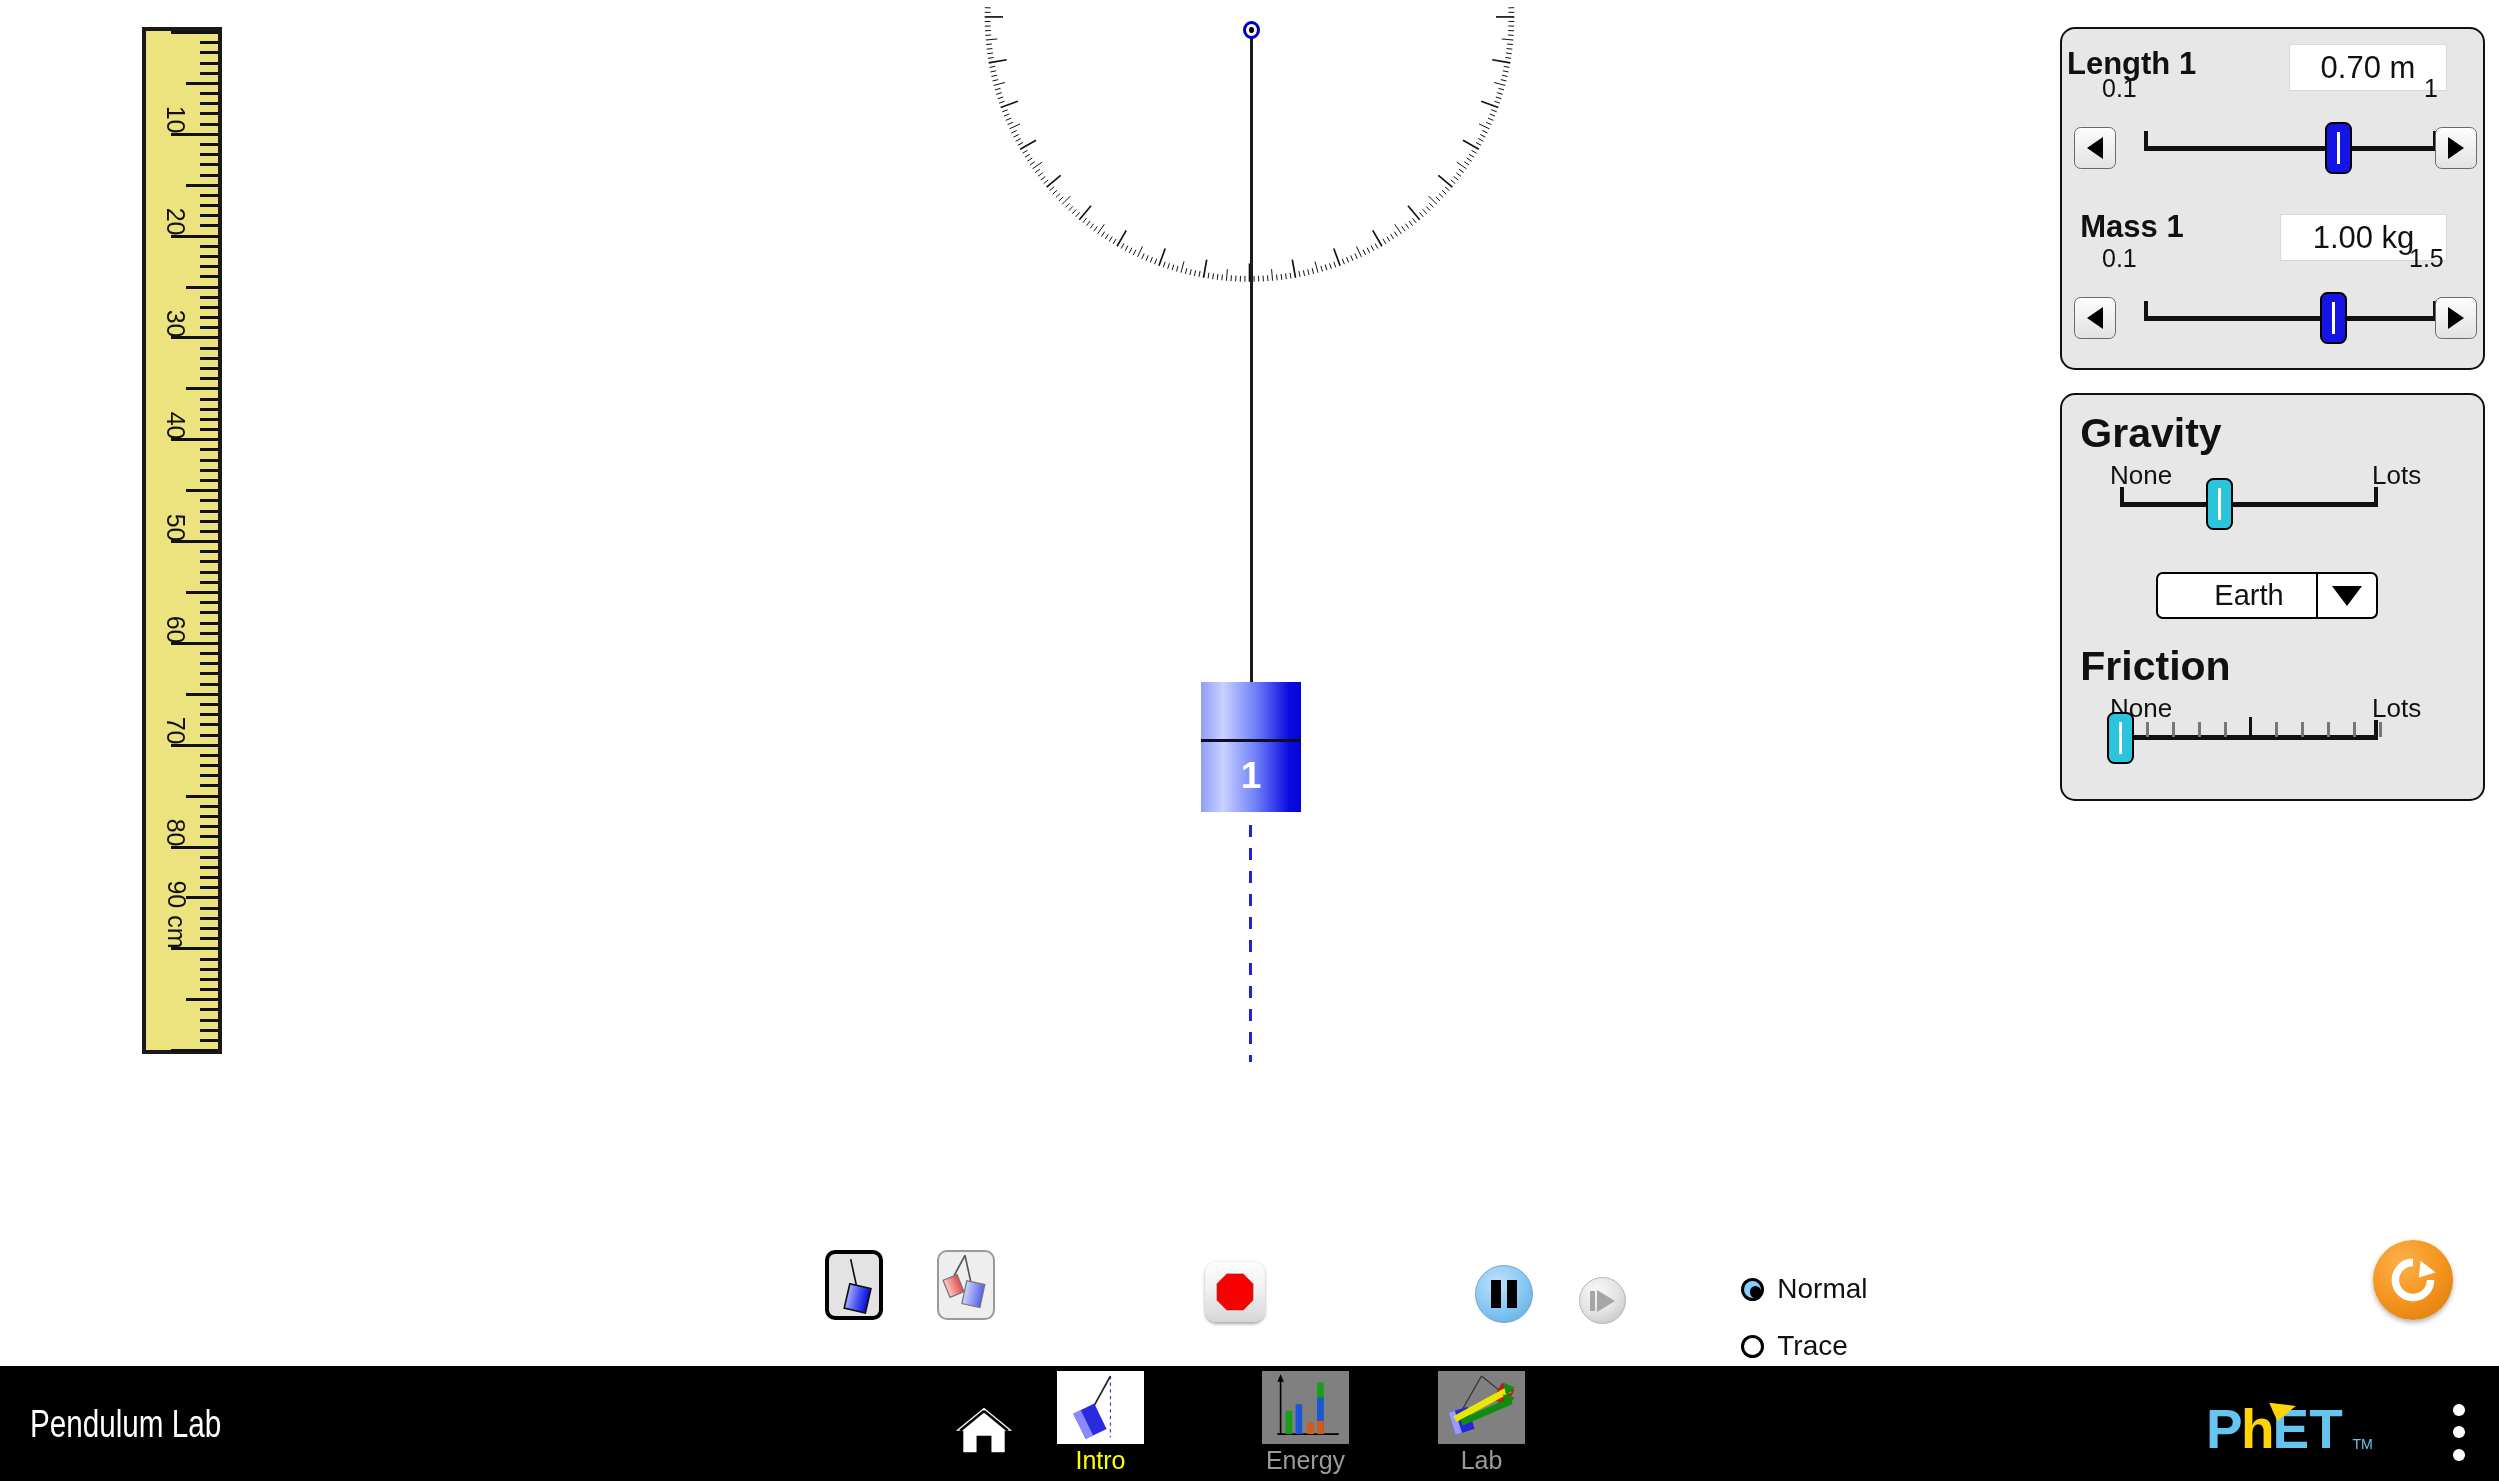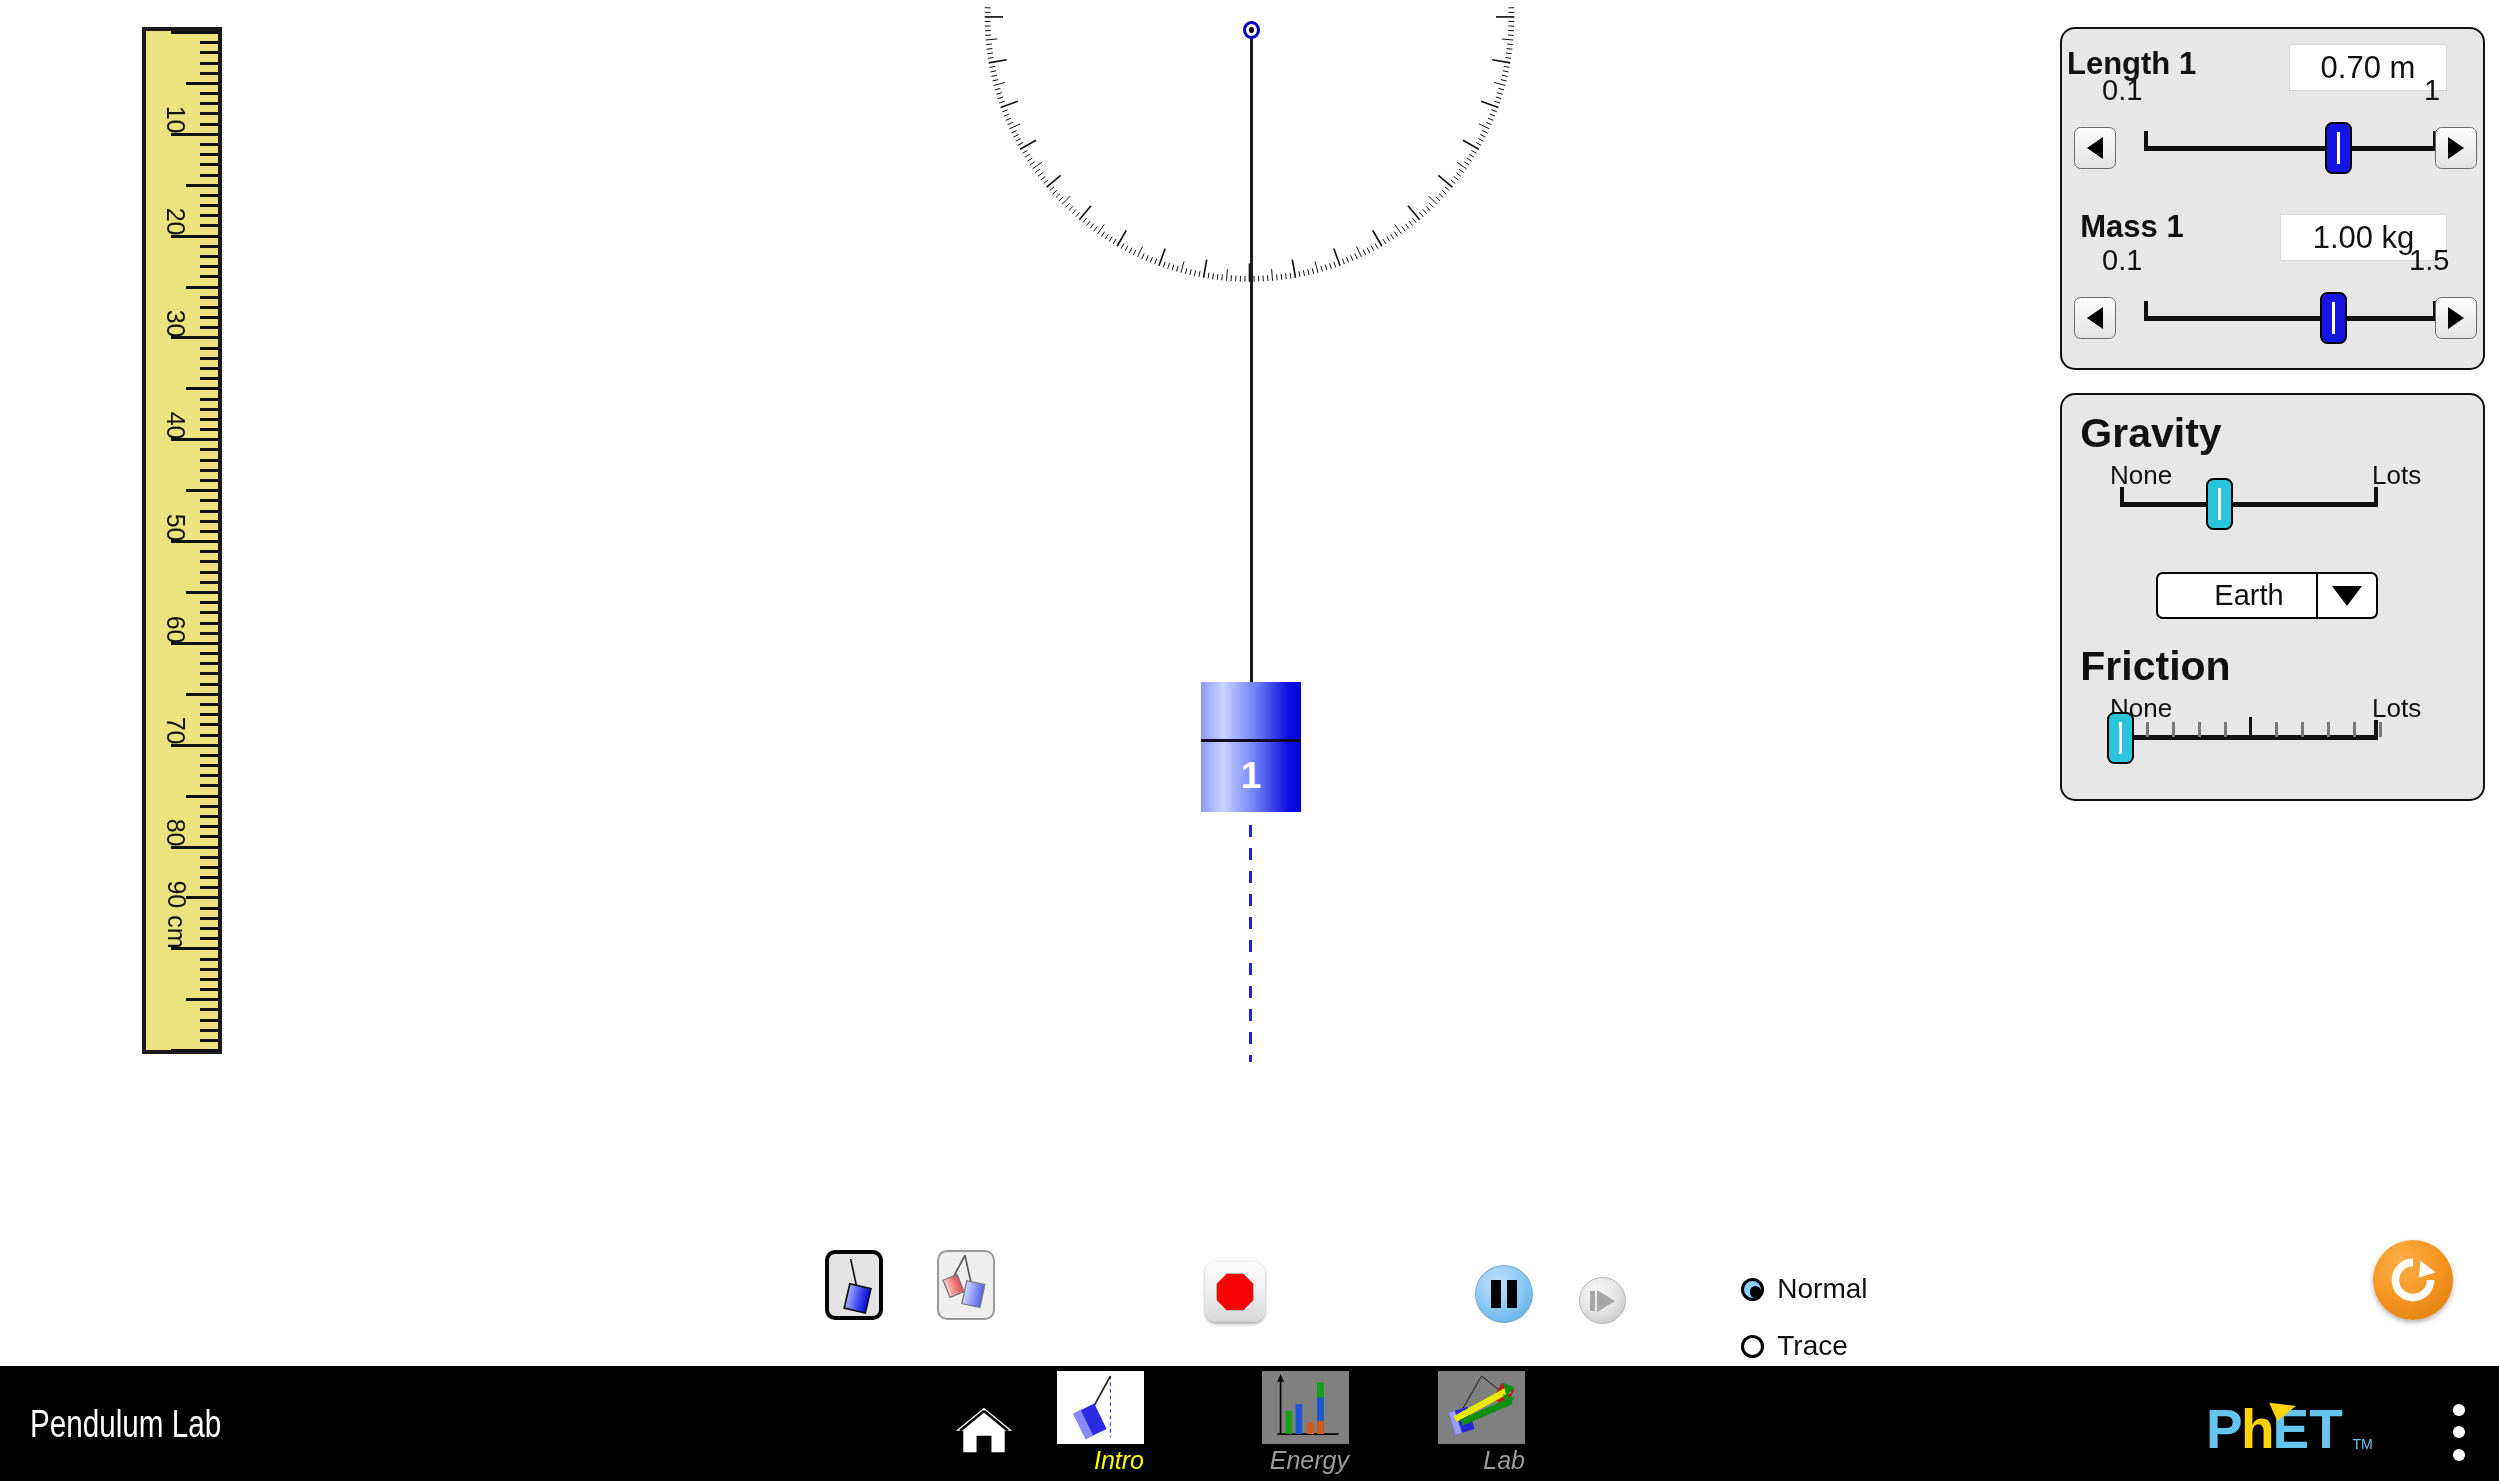--- a/index.html
+++ b/index.html
@@ -90,21 +90,21 @@
     background: linear-gradient(to bottom,#fdfdfd,#e2e2e2);
     border: 1.7px solid #6a6a6a; border-radius: 6.7px;
     display:flex; align-items:center; justify-content:center;
   }
   .tri-left  { width:0;height:0;border-top:11.7px solid transparent;border-bottom:11.7px solid transparent;border-right:16.7px solid #000; }
   .tri-right { width:0;height:0;border-top:11.7px solid transparent;border-bottom:11.7px solid transparent;border-left:16.7px solid #000; }
 
   .slider-track { position: absolute; height: 5px; background: #111; }
   .slider-end { position: absolute; width: 4.2px; height: 20px; background: #111; }
   .slider-minlabel, .slider-maxlabel {
-    position: absolute; font-size: 29px; color: #111;
+    position: absolute; font-size: 25px; color: #111;
   }
   .thumb {
     position: absolute; width: 27px; height: 52px; border-radius: 7.5px;
     border: 2.5px solid #000;
   }
   .thumb.blue { background: #1414e6; }
   .thumb.cyan { background: #2bc4dd; }
   .thumb::after {
     content:""; position:absolute; left:10px; top:7.5px; width:3.3px; height:32px; background:#fff;
   }
@@ -201,21 +201,21 @@
   #navbar {
     position: absolute; left: 0; top: 1366px; width: 2500px; height: 115px; background: #000;
   }
   #sim-title {
     position: absolute; left: 30px; top: 37px;
     color:#fff; font-size: 38px;
     font-family: "Liberation Sans Narrow","Liberation Sans", sans-serif;
     transform: scaleX(0.78); transform-origin: 0 50%;
   }
   #home-btn { position:absolute; left:955px; top:40px; width:58px; height:48px; }
-  .tab { position: absolute; top: 5px; width: 87px; text-align:right;font-style:italic; }
+  .tab { position: absolute; top: 5px; width: 87px; text-align:center; }
   .tab-thumb { width: 87px; height: 73px; margin: 0 auto; position: relative; overflow: hidden; }
   .tab-label { font-size: 25px; margin-top: 1.7px; }
   #tab-intro  { left: 1057px; }
   #tab-energy { left: 1262px; }
   #tab-lab    { left: 1438px; }
 
   #phet-logo { position:absolute; left: 2206px; top: 35px; }
   #menu-dots { position:absolute; left: 2453px; top: 38px; }
   .dot { width: 11.7px; height: 11.7px; border-radius:50%; background:#fff; margin-bottom: 10.8px; }
 </style>

